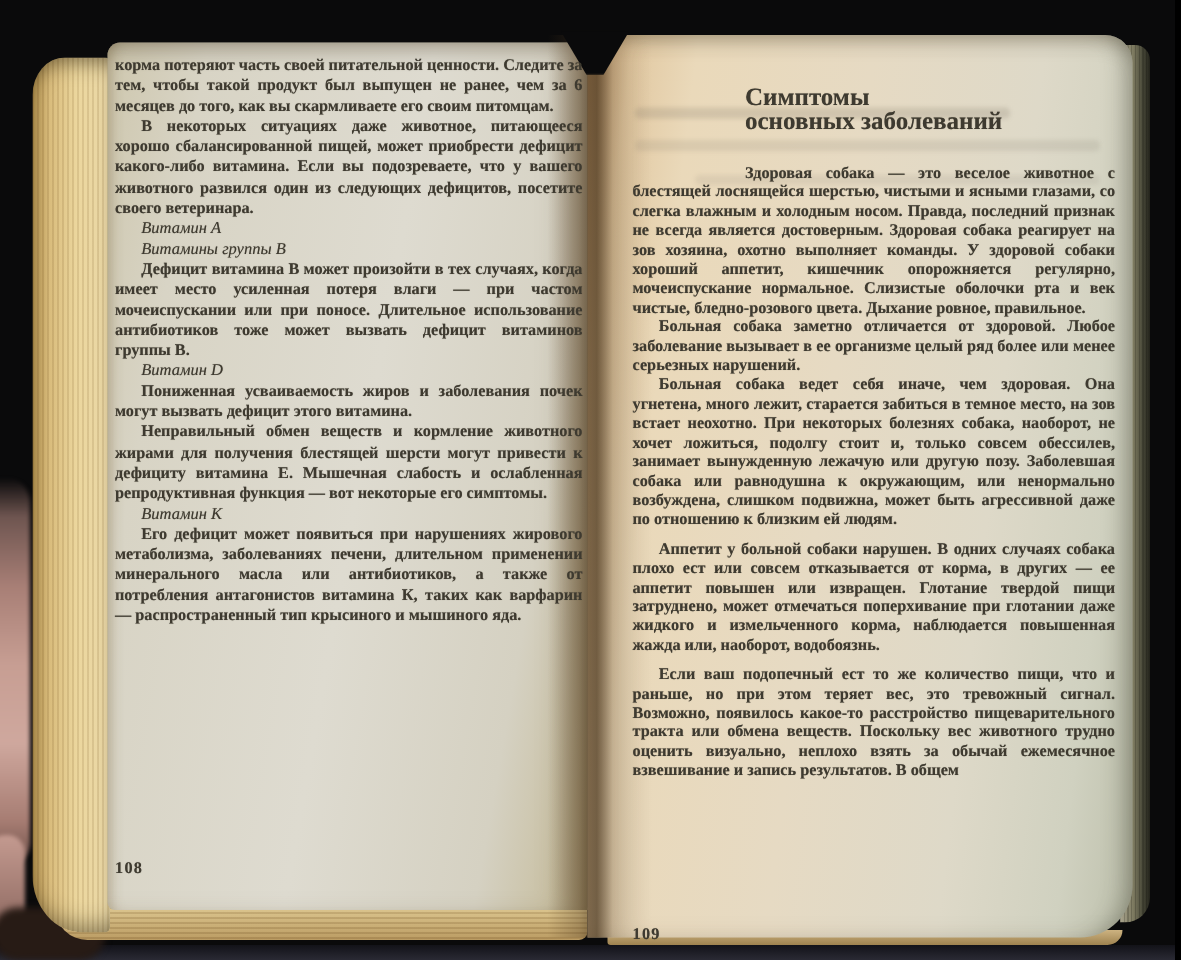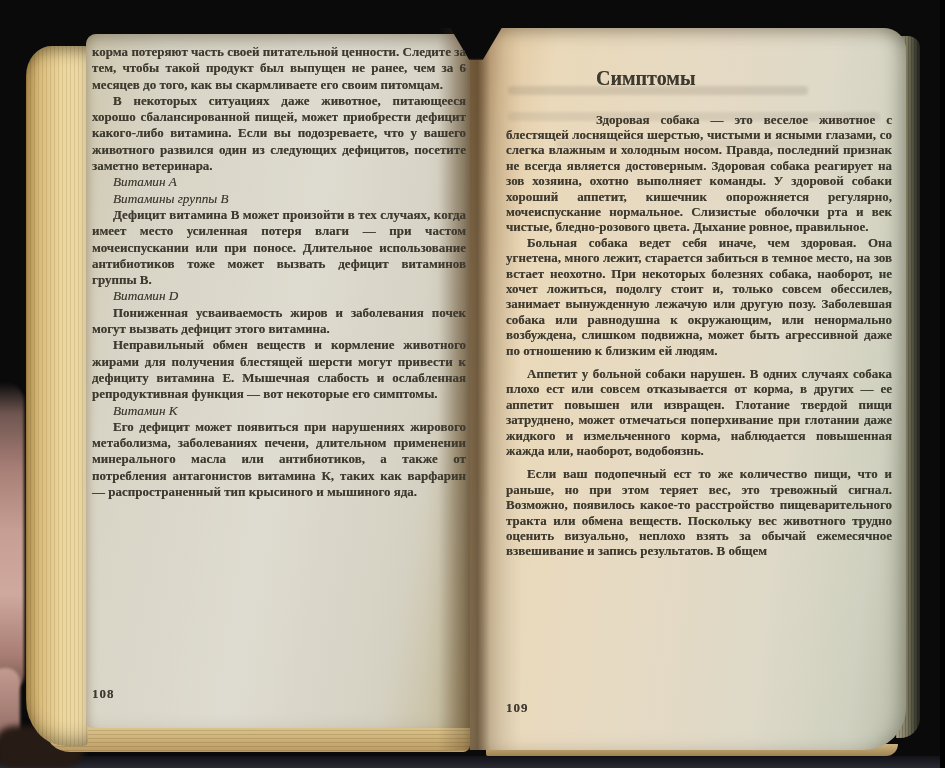--- a/index.html
+++ b/index.html
@@ -63,21 +63,21 @@
   .noindent{text-indent:0 !important;}
   .vit-heading{margin:0;font-style:italic;text-indent:21px;font-size:13.2px;font-weight:400;}
   .text-right{position:absolute;left:506px;top:54px;width:386px;font-size:13px;line-height:15.4px;}
   .chapter-title{margin:0 0 0 90px;font-size:20px;line-height:25px;letter-spacing:.6px;font-weight:700;}
   .section-subtitle{margin:15px 0 0 90px;font-size:20px;line-height:18.5px;}
   .right-body{margin-top:24px;}
   .deep{text-indent:90px !important;}
   .gap{margin-top:8px !important;}
   .pagenum{position:absolute;font-size:13px;letter-spacing:1px;text-align:left;}
   .pagenum-left{left:92px;top:686px;width:374px;}
-  .pagenum-right{left:506px;top:700px;width:386px;}
+  .pagenum-right{left:506px;top:739px;width:386px;}
 </style>
 </head>
 <body>
 
 <div class="scene">
   <div class="floor"></div>
   <div class="hand-finger"></div>
   <div class="hand-thumb"></div>
   <div class="hand-shadow"></div>
 
@@ -91,37 +91,39 @@
 
   <div class="gutter"></div>
   <div class="gutter-notch"></div>
 
   <div class="ghost g1"></div>
   <div class="ghost g2"></div>
   <div class="ghost g3"></div>
 
   <div class="text-left">
       <p class="noindent">корма потеряют часть своей питательной ценности. Следите за тем, чтобы такой продукт был выпущен не ранее, чем за 6 месяцев до того, как вы скармливаете его своим питомцам.</p>
-      <p class="">В некоторых ситуациях даже животное, питающееся хорошо сбалансированной пищей, может приобрести дефицит какого-либо витамина. Если вы подозреваете, что у вашего животного развился один из следующих дефицитов, посетите заметно ветеринара.</p>
+      <p class="">В некоторых ситуациях даже животное, питающееся хорошо сбалансированной пищей, может приобрести дефицит какого-либо витамина. Если вы подозреваете, что у вашего животного развился один из следующих дефицитов, посетите своего ветеринара.</p>
       <p class="vit-heading">Витамин А</p>
       <p class="vit-heading">Витамины группы В</p>
       <p class="">Дефицит витамина В может произойти в тех случаях, когда имеет место усиленная потеря влаги — при частом мочеиспускании или при поносе. Длительное использование антибиотиков тоже может вызвать дефицит витаминов группы В.</p>
       <p class="vit-heading">Витамин D</p>
       <p class="">Пониженная усваиваемость жиров и заболевания почек могут вызвать дефицит этого витамина.</p>
       <p class="">Неправильный обмен веществ и кормление животного жирами для получения блестящей шерсти могут привести к дефициту витамина Е. Мышечная слабость и ослабленная репродуктивная функция — вот некоторые его симптомы.</p>
       <p class="vit-heading">Витамин К</p>
       <p class="">Его дефицит может появиться при нарушениях жирового метаболизма, заболеваниях печени, длительном применении минерального масла или антибиотиков, а также от потребления антагонистов витамина К, таких как варфарин — распространенный тип крысиного и мышиного яда.</p>
     </div>
   <div class="pagenum pagenum-left">108</div>
 
   <div class="text-right">
     <div class="section-subtitle">
       <div>Симптомы</div>
+      <div>основных заболеваний</div>
     </div>
     <div class="right-body">
         <p class="deep">Здоровая собака — это веселое животное с блестящей лоснящейся шерстью, чистыми и ясными глазами, со слегка влажным и холодным носом. Правда, последний признак не всегда является достоверным. Здоровая собака реагирует на зов хозяина, охотно выполняет команды. У здоровой собаки хороший аппетит, кишечник опорожняется регулярно, мочеиспускание нормальное. Слизистые оболочки рта и век чистые, бледно-розового цвета. Дыхание ровное, правильное.</p>
+        <p class="">Больная собака заметно отличается от здоровой. Любое заболевание вызывает в ее организме целый ряд более или менее серьезных нарушений.</p>
         <p class="">Больная собака ведет себя иначе, чем здоровая. Она угнетена, много лежит, старается забиться в темное место, на зов встает неохотно. При некоторых болезнях собака, наоборот, не хочет ложиться, подолгу стоит и, только совсем обессилев, занимает вынужденную лежачую или другую позу. Заболевшая собака или равнодушна к окружающим, или ненормально возбуждена, слишком подвижна, может быть агрессивной даже по отношению к близким ей людям.</p>
         <p class="gap">Аппетит у больной собаки нарушен. В одних случаях собака плохо ест или совсем отказывается от корма, в других — ее аппетит повышен или извращен. Глотание твердой пищи затруднено, может отмечаться поперхивание при глотании даже жидкого и измельченного корма, наблюдается повышенная жажда или, наоборот, водобоязнь.</p>
         <p class="gap">Если ваш подопечный ест то же количество пищи, что и раньше, но при этом теряет вес, это тревожный сигнал. Возможно, появилось какое-то расстройство пищеварительного тракта или обмена веществ. Поскольку вес животного трудно оценить визуально, неплохо взять за обычай ежемесячное взвешивание и запись результатов. В общем</p>
       </div>
   </div>
   <div class="pagenum pagenum-right">109</div>
 </div>
 
 </body></html>

